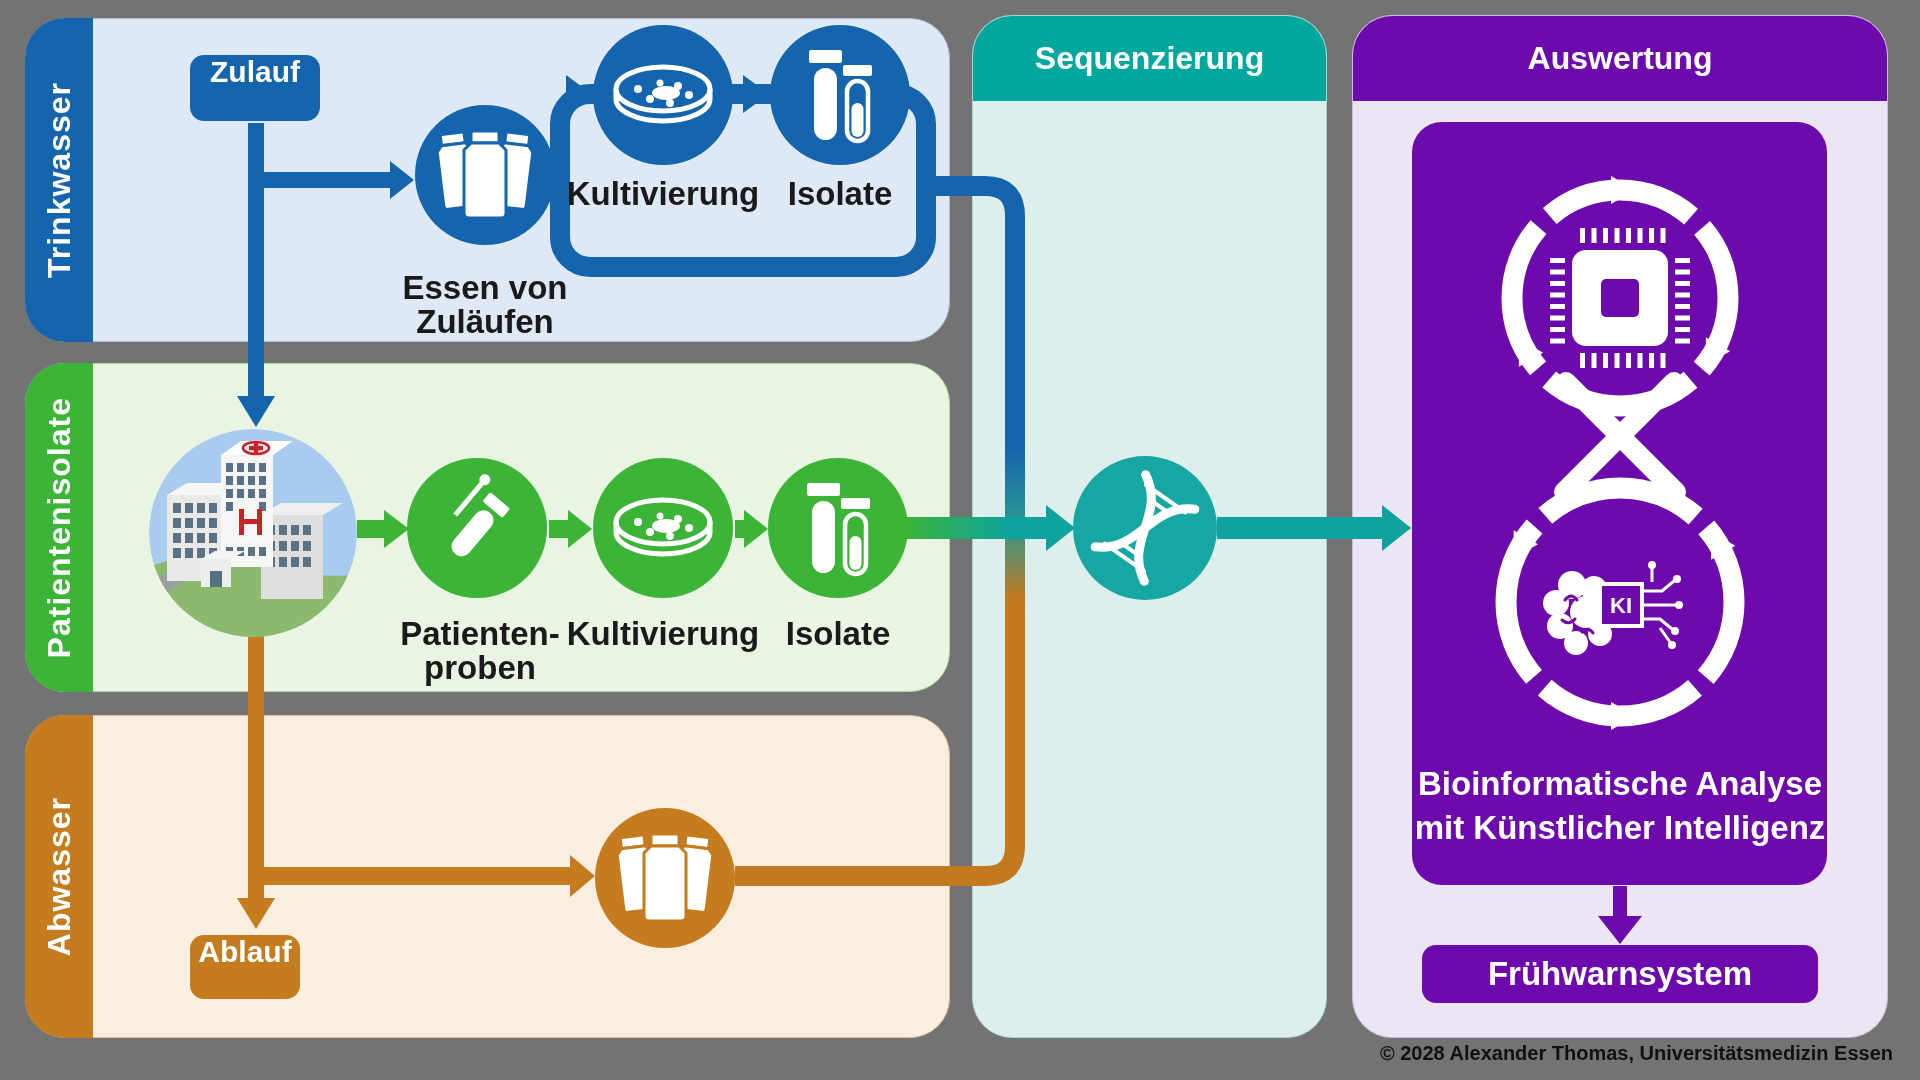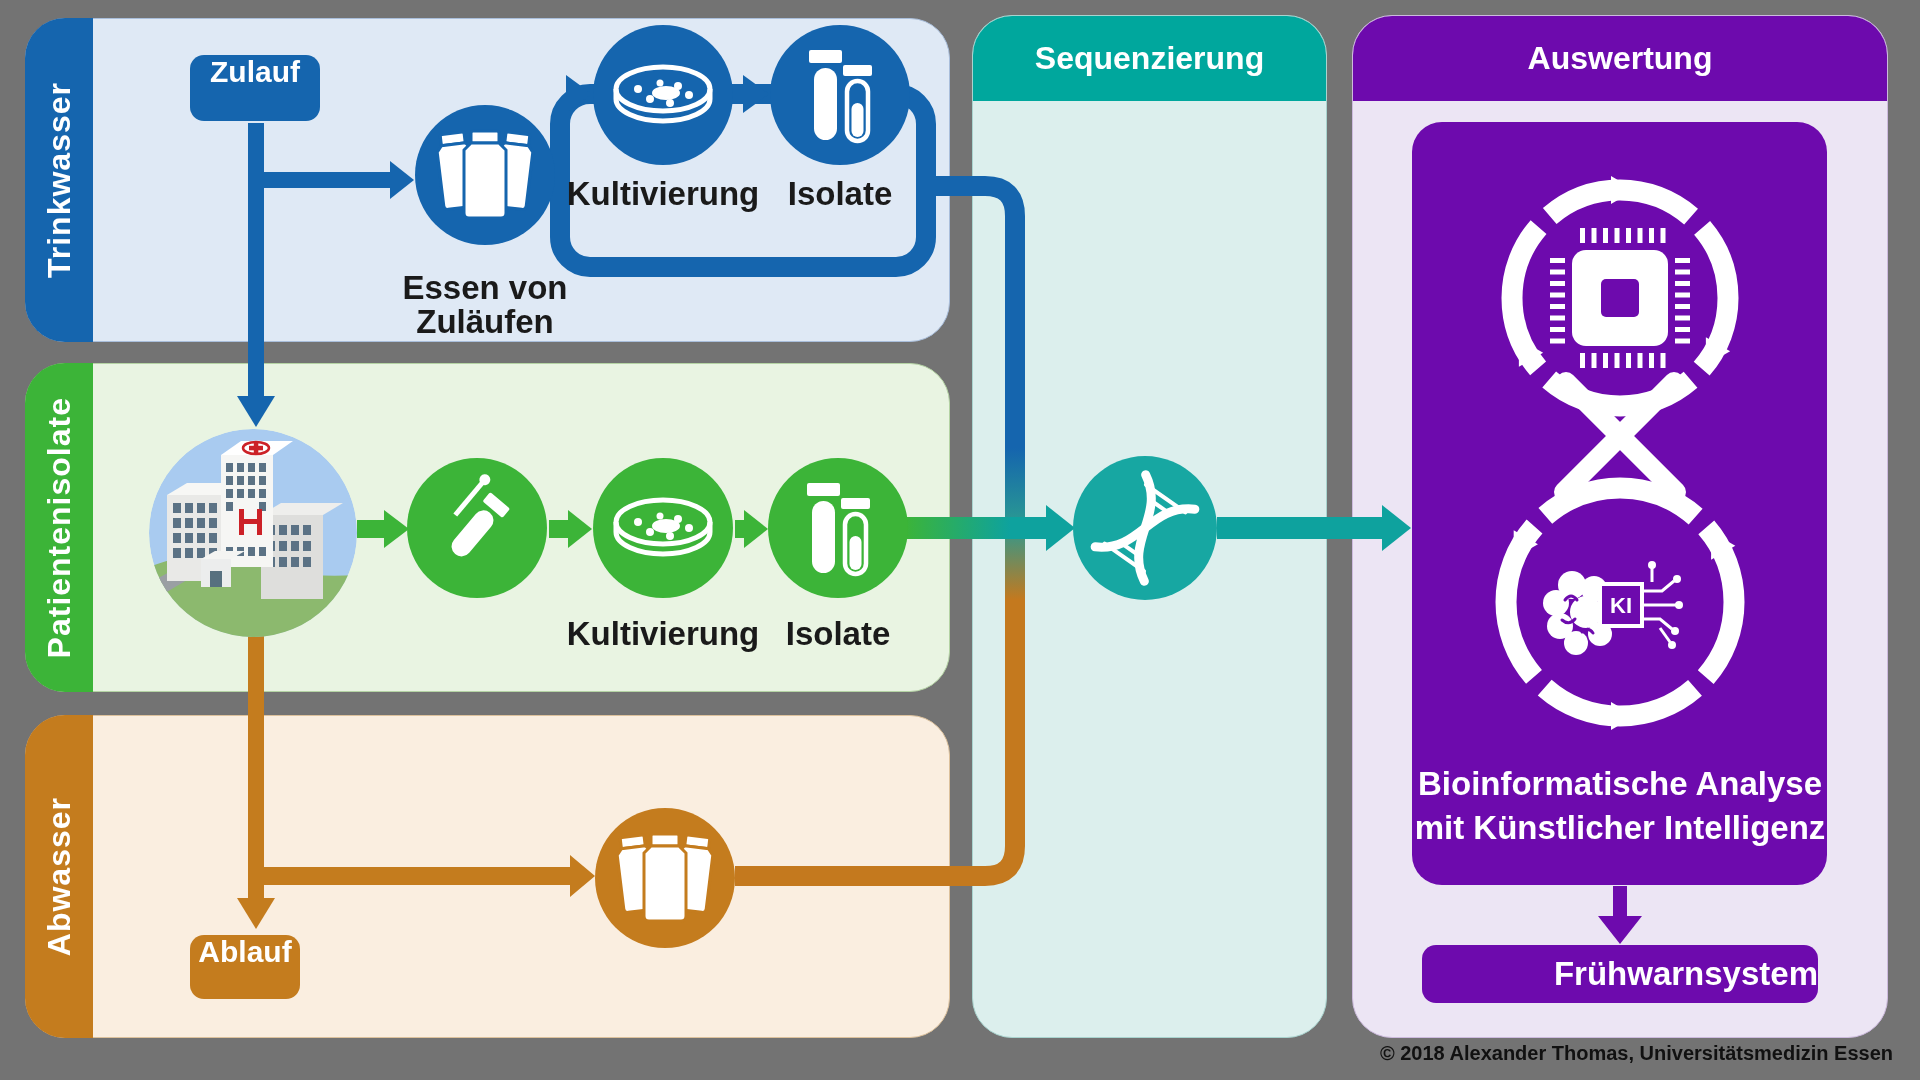--- a/index.html
+++ b/index.html
@@ -22,21 +22,21 @@
 
   .col-header{position:absolute;left:0;top:0;width:100%;height:85px;display:flex;align-items:center;justify-content:center;color:#fff;font-weight:bold;font-size:32px;}
   .panel.teal  .col-header{background:var(--c-teal,#00a79d);}
   .panel.purple .col-header{background:var(--c-purple,#6d0aad);}
 
   
   .nodebox{position:absolute;border-radius:14px;display:flex;align-items:flex-start;justify-content:center;color:#fff;font-weight:bold;font-size:30px;}
   #zulauf-box{left:190px;top:55px;width:130px;height:66px;background:var(--c-blue,#1565ae);}
   #ablauf-box{left:190px;top:935px;width:110px;height:64px;background:var(--c-orange,#c47c1e);}
   #ai-box{position:absolute;left:1412px;top:122px;width:415px;height:763px;border-radius:30px;background:var(--c-purple,#6d0aad);}
-  #result-box{position:absolute;left:1422px;top:945px;width:396px;height:58px;border-radius:14px;background:var(--c-purple,#6d0aad);display:flex;align-items:center;justify-content:flex-end;color:#fff;font-weight:bold;font-size:33px;}
+  #result-box{position:absolute;left:1422px;top:945px;width:396px;height:58px;border-radius:14px;background:var(--c-purple,#6d0aad);display:flex;align-items:center;justify-content:center;color:#fff;font-weight:bold;font-size:33px;}
 
   
   .lbl{position:absolute;font-weight:bold;color:var(--c-text,#1a1a1a);text-align:center;transform:translateX(-50%);font-size:33px;line-height:34px;white-space:nowrap;z-index:5;}
   #lbl-proben{left:485px;top:271px;}
   #lbl-kult-blue{left:663px;top:177px;}
   #lbl-iso-blue{left:840px;top:177px;}
   #lbl-pat{left:480px;top:617px;}
   #lbl-kult-green{left:663px;top:617px;}
   #lbl-iso-green{left:838px;top:617px;}
   #lbl-geb{left:665px;top:950px;font-size:32px;line-height:38px;}
@@ -421,26 +421,30 @@
     </g>
   </svg>
 
   <div class="lbl" id="lbl-proben">
     <div>Essen von</div>
     <div>Zuläufen</div>
   </div>
   <div class="lbl" id="lbl-kult-blue">Kultivierung</div>
   <div class="lbl" id="lbl-iso-blue">Isolate</div>
 
+  <div class="lbl" id="lbl-pat">
+    <div>Patienten-</div>
+    <div>proben</div>
+  </div>
   <div class="lbl" id="lbl-kult-green">Kultivierung</div>
   <div class="lbl" id="lbl-iso-green">Isolate</div>
 
   <div class="lbl" id="lbl-geb">
   </div>
 
 
   <div class="lbl" id="lbl-analysis">
     <div>Bioinformatische Analyse</div>
     <div>mit Künstlicher Intelligenz</div>
   </div>
 
-  <div id="credit">© 2018 Alexander Thomas, Universitätsmedizin Essen</div>
+  <div id="credit">© 2028 Alexander Thomas, Universitätsmedizin Essen</div>
 </div>
 
 </body></html>

